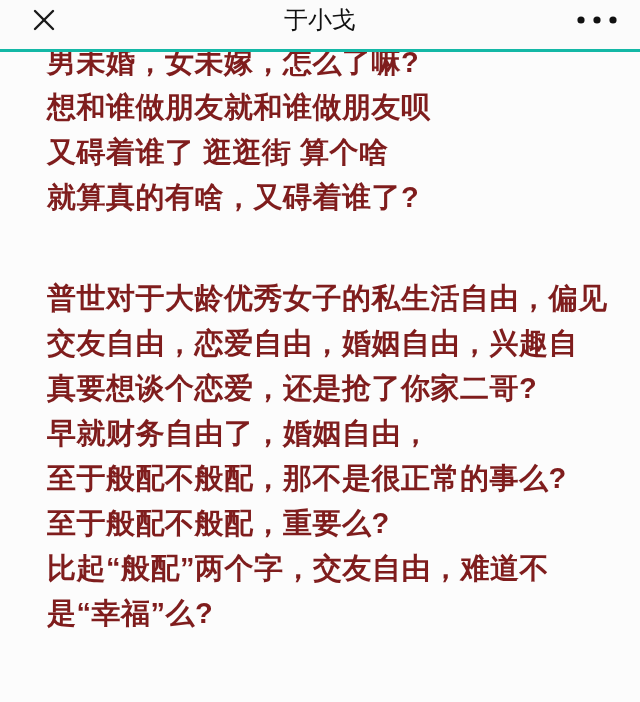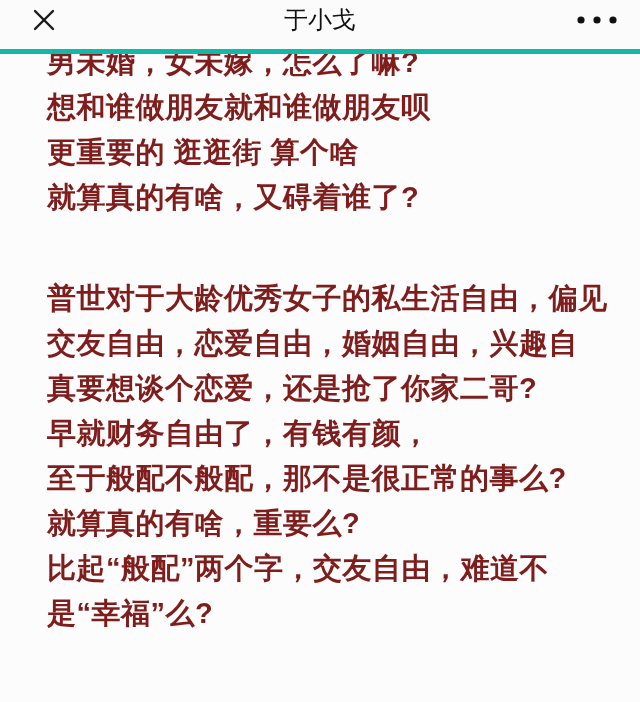--- a/index.html
+++ b/index.html
@@ -40,21 +40,21 @@
   }
 
   
   .navbar {
     position: absolute;
     left: 0;
     top: 0;
     width: 640px;
     height: 49px;
     background: #fbfbfb;
-    border-bottom: 5px solid #14b8a6;
+    border-bottom: 3px solid #14b8a6;
     box-sizing: content-box;
     z-index: 10;
   }
   .nav-title {
     position: absolute;
     left: 100px;
     right: 100px;
     top: 5px;
     height: 30px;
     line-height: 30px;
@@ -75,29 +75,29 @@
   .nav-btn.more  { right: 20px; top: 12px; width: 46px; height: 16px; }
 </style>
 </head>
 <body>
 
 <div class="screen">
 
   <div class="content">
     <div class="line">男未婚，女未嫁，怎么了嘛?</div>
     <div class="line">想和谁做朋友就和谁做朋友呗</div>
-    <div class="line">更重要的 逛逛街 算个啥</div>
+    <div class="line">又碍着谁了 逛逛街 算个啥</div>
     <div class="line">就算真的有啥，又碍着谁了?</div>
     <div class="gap"></div>
     <div class="line">普世对于大龄优秀女子的私生活自由，偏见</div>
     <div class="line">交友自由，恋爱自由，婚姻自由，兴趣自</div>
     <div class="line">真要想谈个恋爱，还是抢了你家二哥?</div>
-    <div class="line">早就财务自由了，有钱有颜，</div>
+    <div class="line">早就财务自由了，婚姻自由，</div>
     <div class="line">至于般配不般配，那不是很正常的事么?</div>
-    <div class="line">就算真的有啥，重要么?</div>
+    <div class="line">至于般配不般配，重要么?</div>
     <div class="line">比起“般配”两个字，交友自由，难道不</div>
     <div class="line">是“幸福”么?</div>
   </div>
 
   <div class="navbar">
 
     <button class="nav-btn close">
       <svg width="28" height="28" viewBox="0 0 28 28">
         <line x1="5" y1="5" x2="23" y2="23" stroke="#1a1a1a" stroke-width="2.4" stroke-linecap="round"></line>
         <line x1="23" y1="5" x2="5" y2="23" stroke="#1a1a1a" stroke-width="2.4" stroke-linecap="round"></line>

